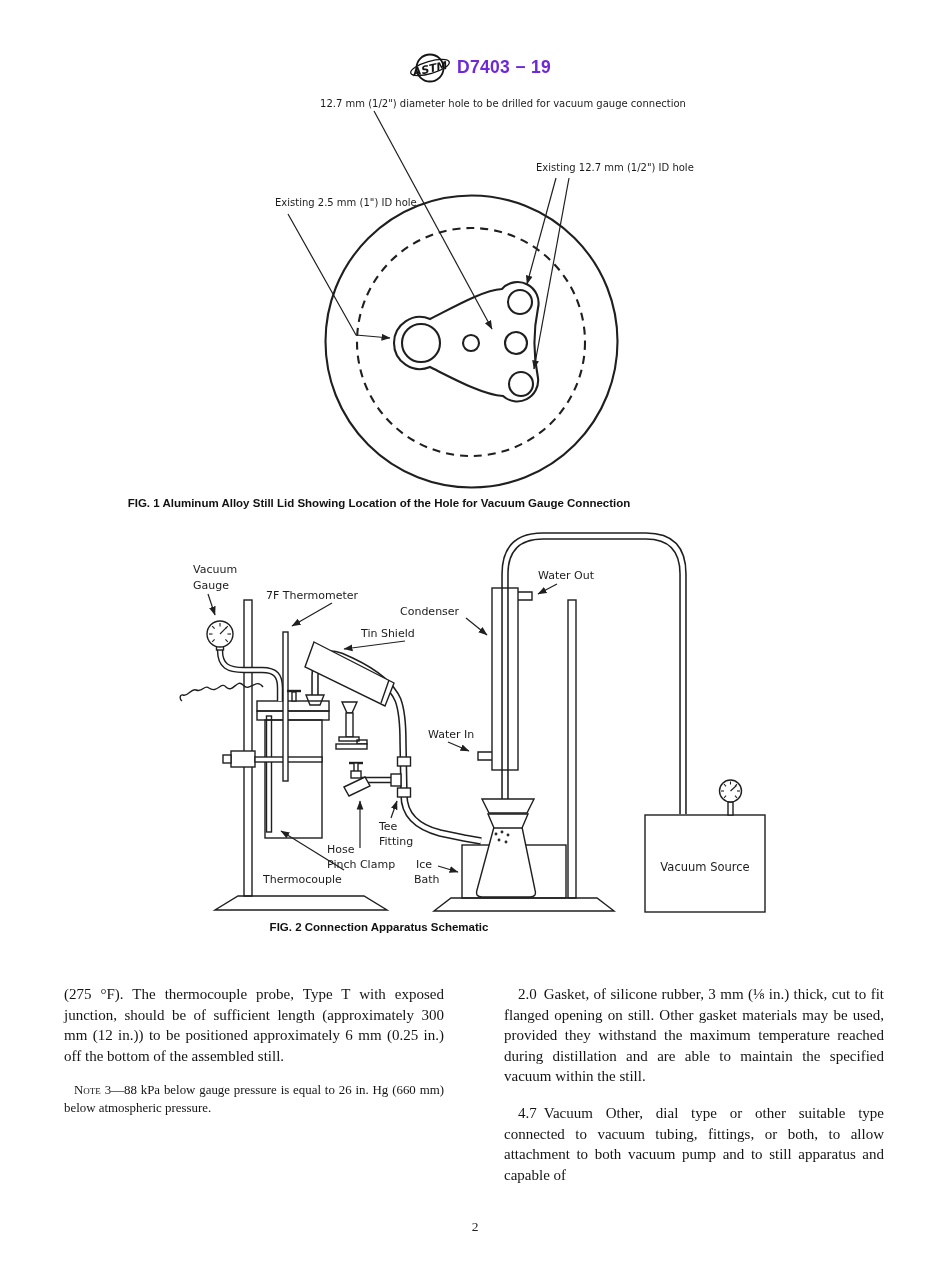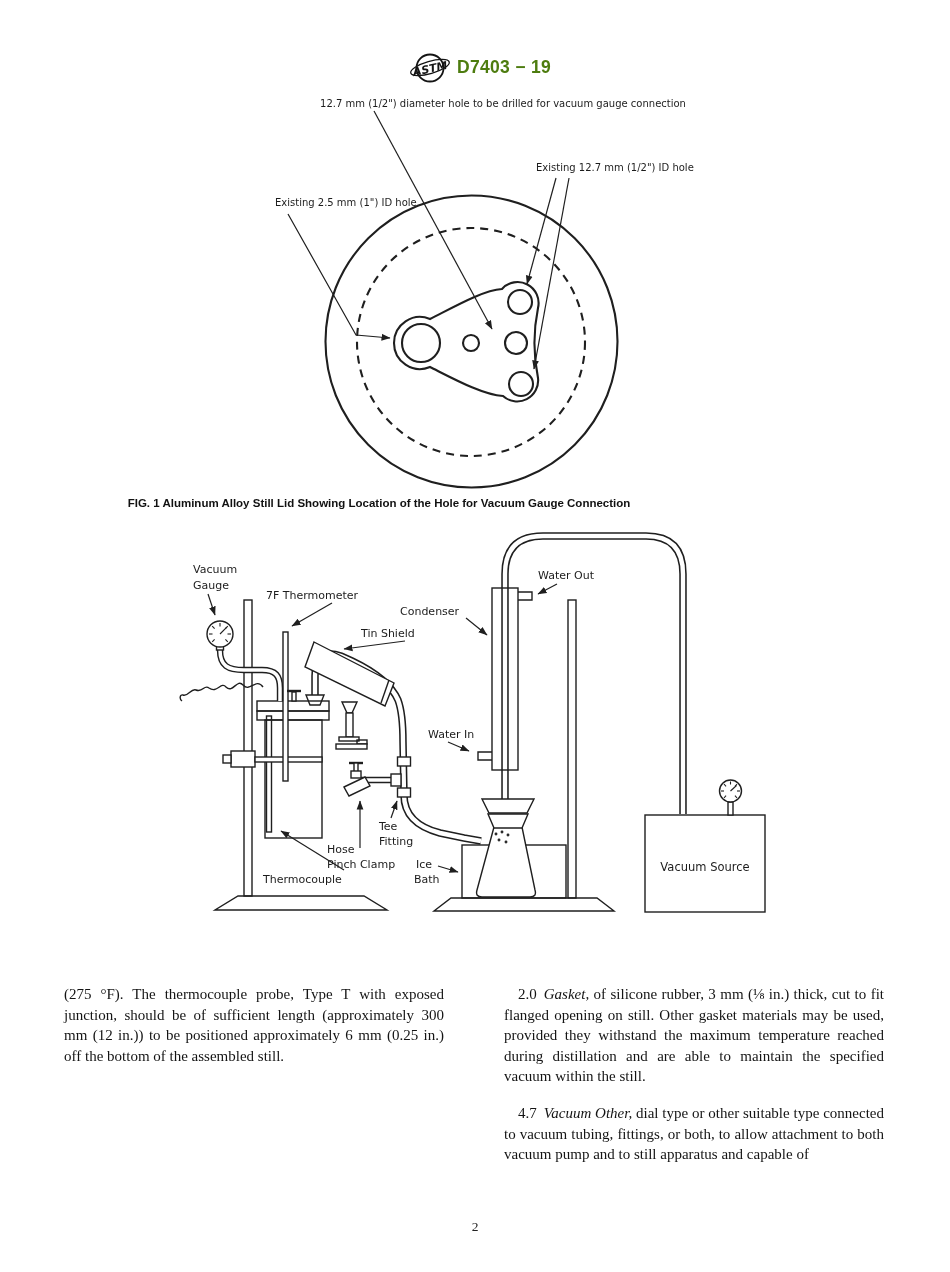--- a/index.html
+++ b/index.html
@@ -4,38 +4,38 @@
 <style>
   html,body{margin:0;padding:0;background:#888;}
   .page{
     position:relative;width:950px;height:1272px;background:#ffffff;
     margin:0 auto;overflow:hidden;
     font-family:"Liberation Serif", serif;color:#1c1c1c;
   }
   .hdr-title{
     position:absolute;left:457px;top:57px;
     font-family:"Liberation Sans", sans-serif;font-weight:bold;font-size:17.5px;
-    color:#4d7c0f;letter-spacing:0.3px;
+    color:#6d28d9;letter-spacing:0.3px;
   }
   .logo{position:absolute;left:409px;top:49px;}
   .fig-caption{
     position:absolute;left:0;width:758px;text-align:center;
     font-family:"Liberation Sans", sans-serif;font-weight:bold;font-size:11.5px;color:#111;
   }
   .cap1{top:497px;}
   .cap2{top:921px;}
   .col{
     position:absolute;top:968px;width:412px;
     font-size:15px;line-height:20.6px;text-align:justify;color:#141414;
   }
   .col-left{left:48px;}
   .col-right{left:488px;}
   .col p{margin:16px;padding:0;}
   .ind{text-indent:14px;}
-  .secterm{font-style:italic;margin-left:7px;}
+  .secterm{margin-left:7px;}
   .note{
     font-size:12.9px;line-height:17.2px;text-indent:10px;margin-top:2px !important;
   }
   .sc{font-variant:small-caps;}
   .pageno{
     position:absolute;left:0;top:1219px;width:950px;text-align:center;
     font-size:13.5px;color:#222;
   }
   
   svg{overflow:visible;}
@@ -229,23 +229,25 @@
       <text class="figtxt" x="327" y="868">Pinch Clamp</text>
       <line class="ldr" x1="360" y1="848" x2="360" y2="801" marker-end="url(#arw)"></line>
       <text class="figtxt" x="263" y="883">Thermocouple</text>
       <line class="ldr" x1="344" y1="870" x2="281" y2="831" marker-end="url(#arw)"></line>
       <text class="figtxt" x="416" y="868">Ice</text>
       <text class="figtxt" x="414" y="883">Bath</text>
       <line class="ldr" x1="438" y1="866" x2="458" y2="872" marker-end="url(#arw)"></line>
       <text class="figtxt vsrc" x="705" y="871" text-anchor="middle">Vacuum Source</text>
     </g>
   </svg>
+  <div class="fig-caption cap2">FIG. 2 Connection Apparatus Schematic</div>
 
   <div class="col col-left">
     <p>(275 °F). The thermocouple probe, Type T with exposed junction, should be of sufficient length (approximately 300 mm (12 in.)) to be positioned approximately 6 mm (0.25 in.) off the bottom of the assembled still.</p>
+    <p class="note"><span class="sc">Note 3</span><span>—88 kPa below gauge pressure is equal to 26 in. Hg (660 mm) below atmospheric pressure.</span></p>
   </div>
   <div class="col col-right">
     <p class="ind"><span>2.0</span><span class="secterm">Gasket,</span><span> of silicone rubber, 3 mm (⅛ in.) thick, cut to fit flanged opening on still. Other gasket materials may be used, provided they withstand the maximum temperature reached during distillation and are able to maintain the specified vacuum within the still.</span></p>
     <p class="ind"><span>4.7</span><span class="secterm">Vacuum Other,</span><span> dial type or other suitable type connected to vacuum tubing, fittings, or both, to allow attachment to both vacuum pump and to still apparatus and capable of</span></p>
   </div>
 
   <div class="pageno">2</div>
 </div>
 
 </body></html>

